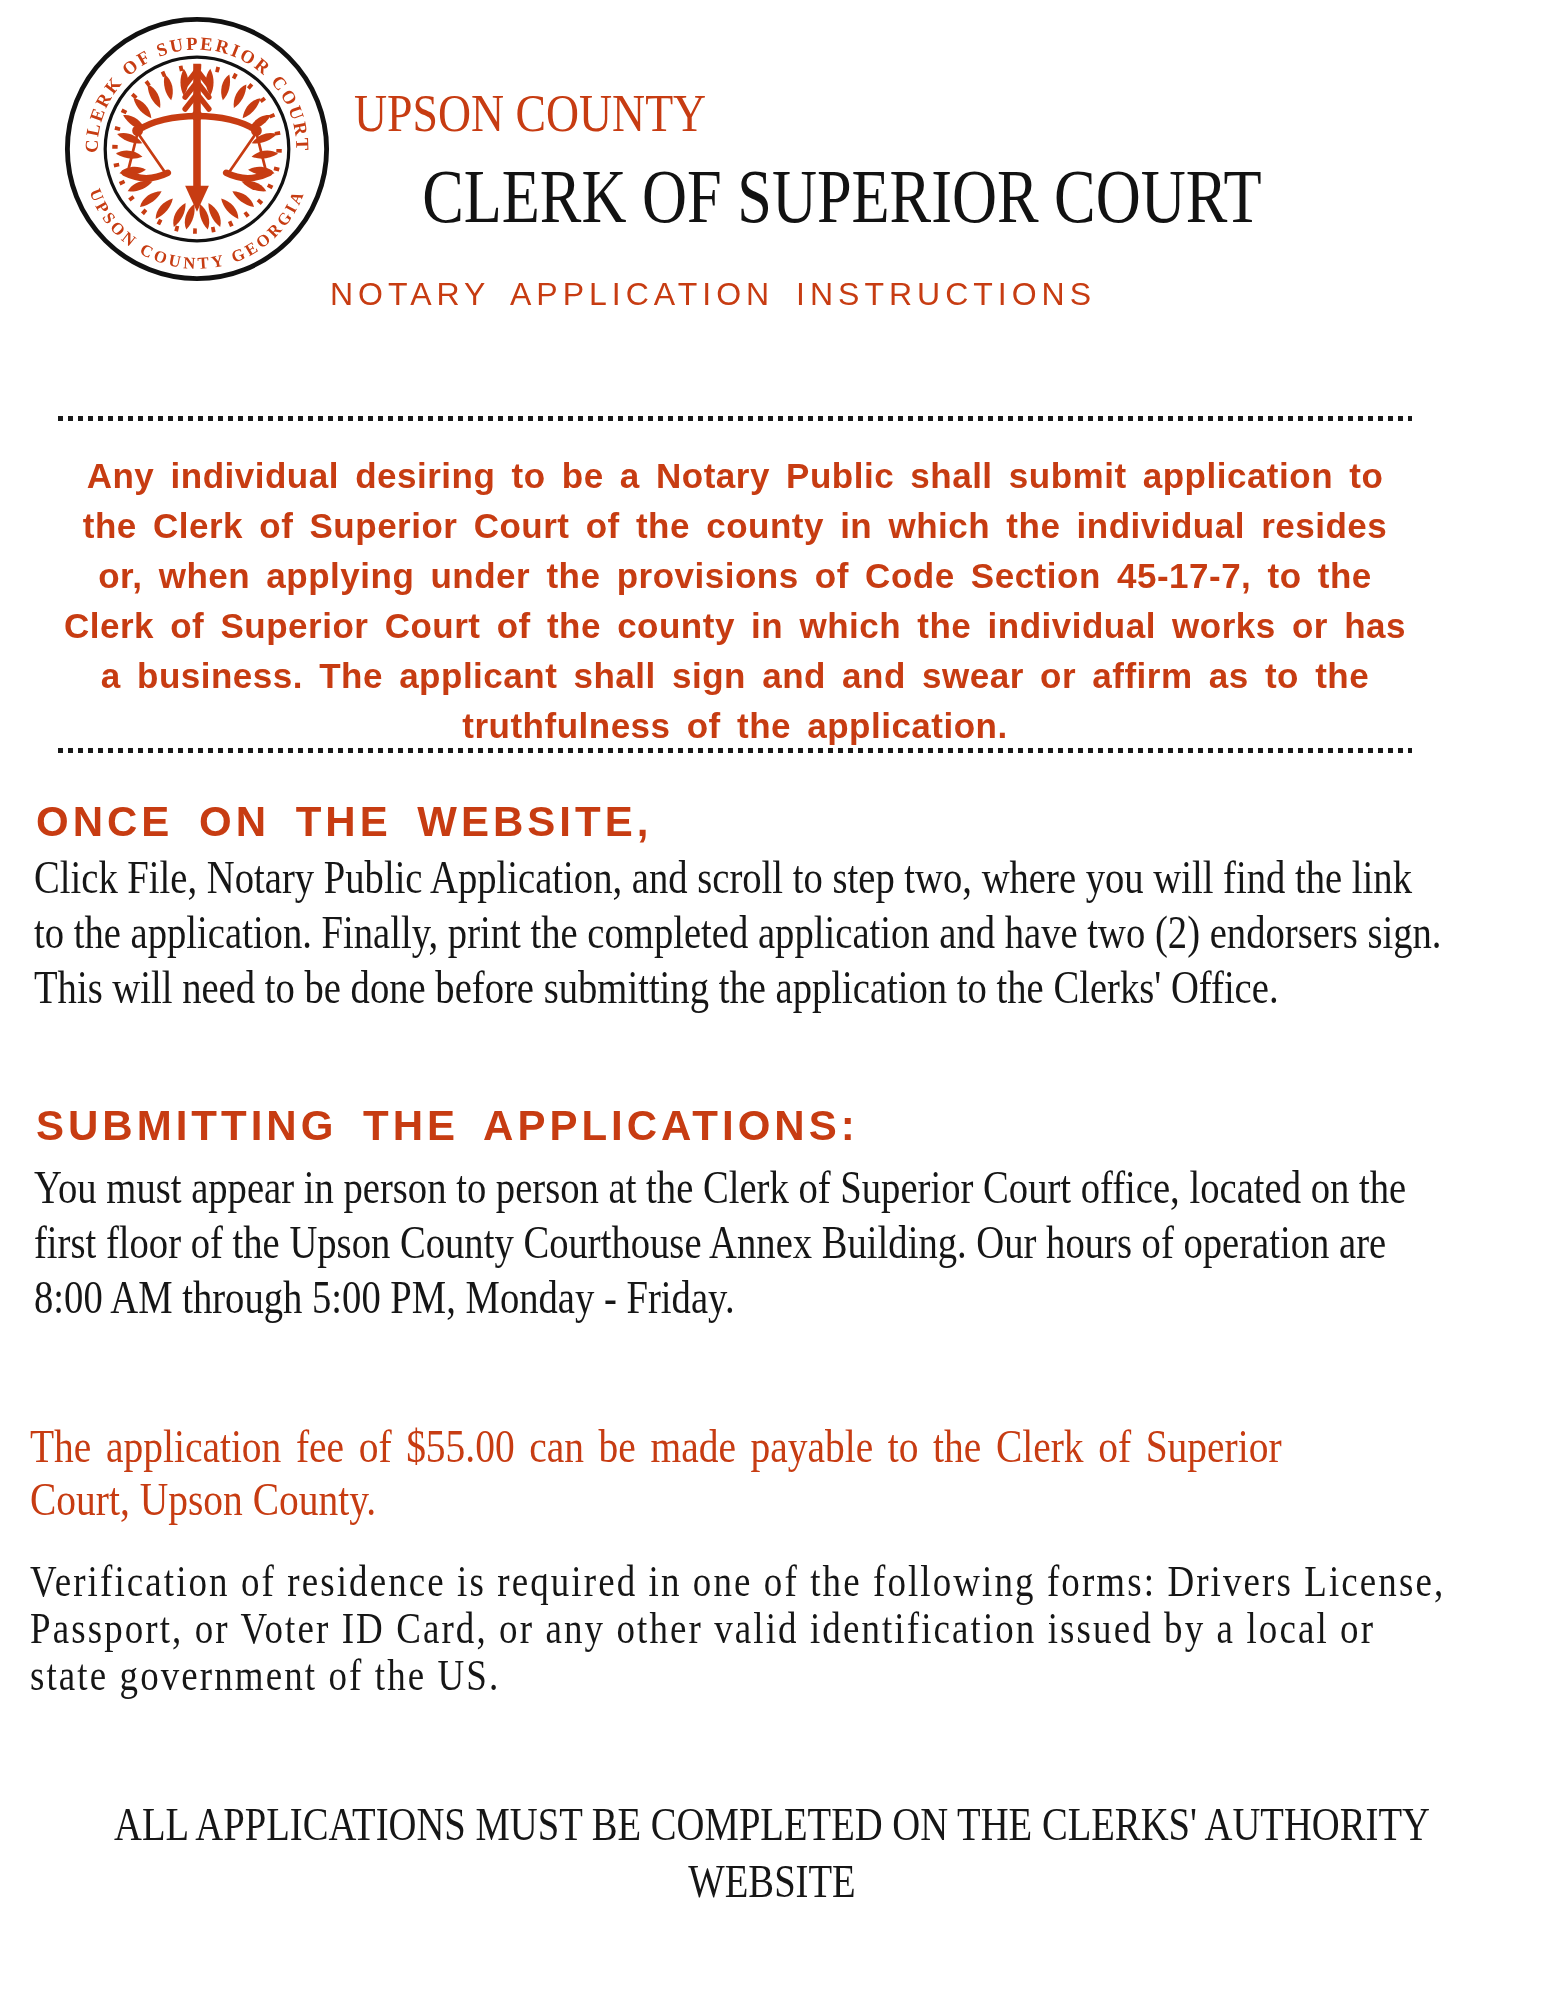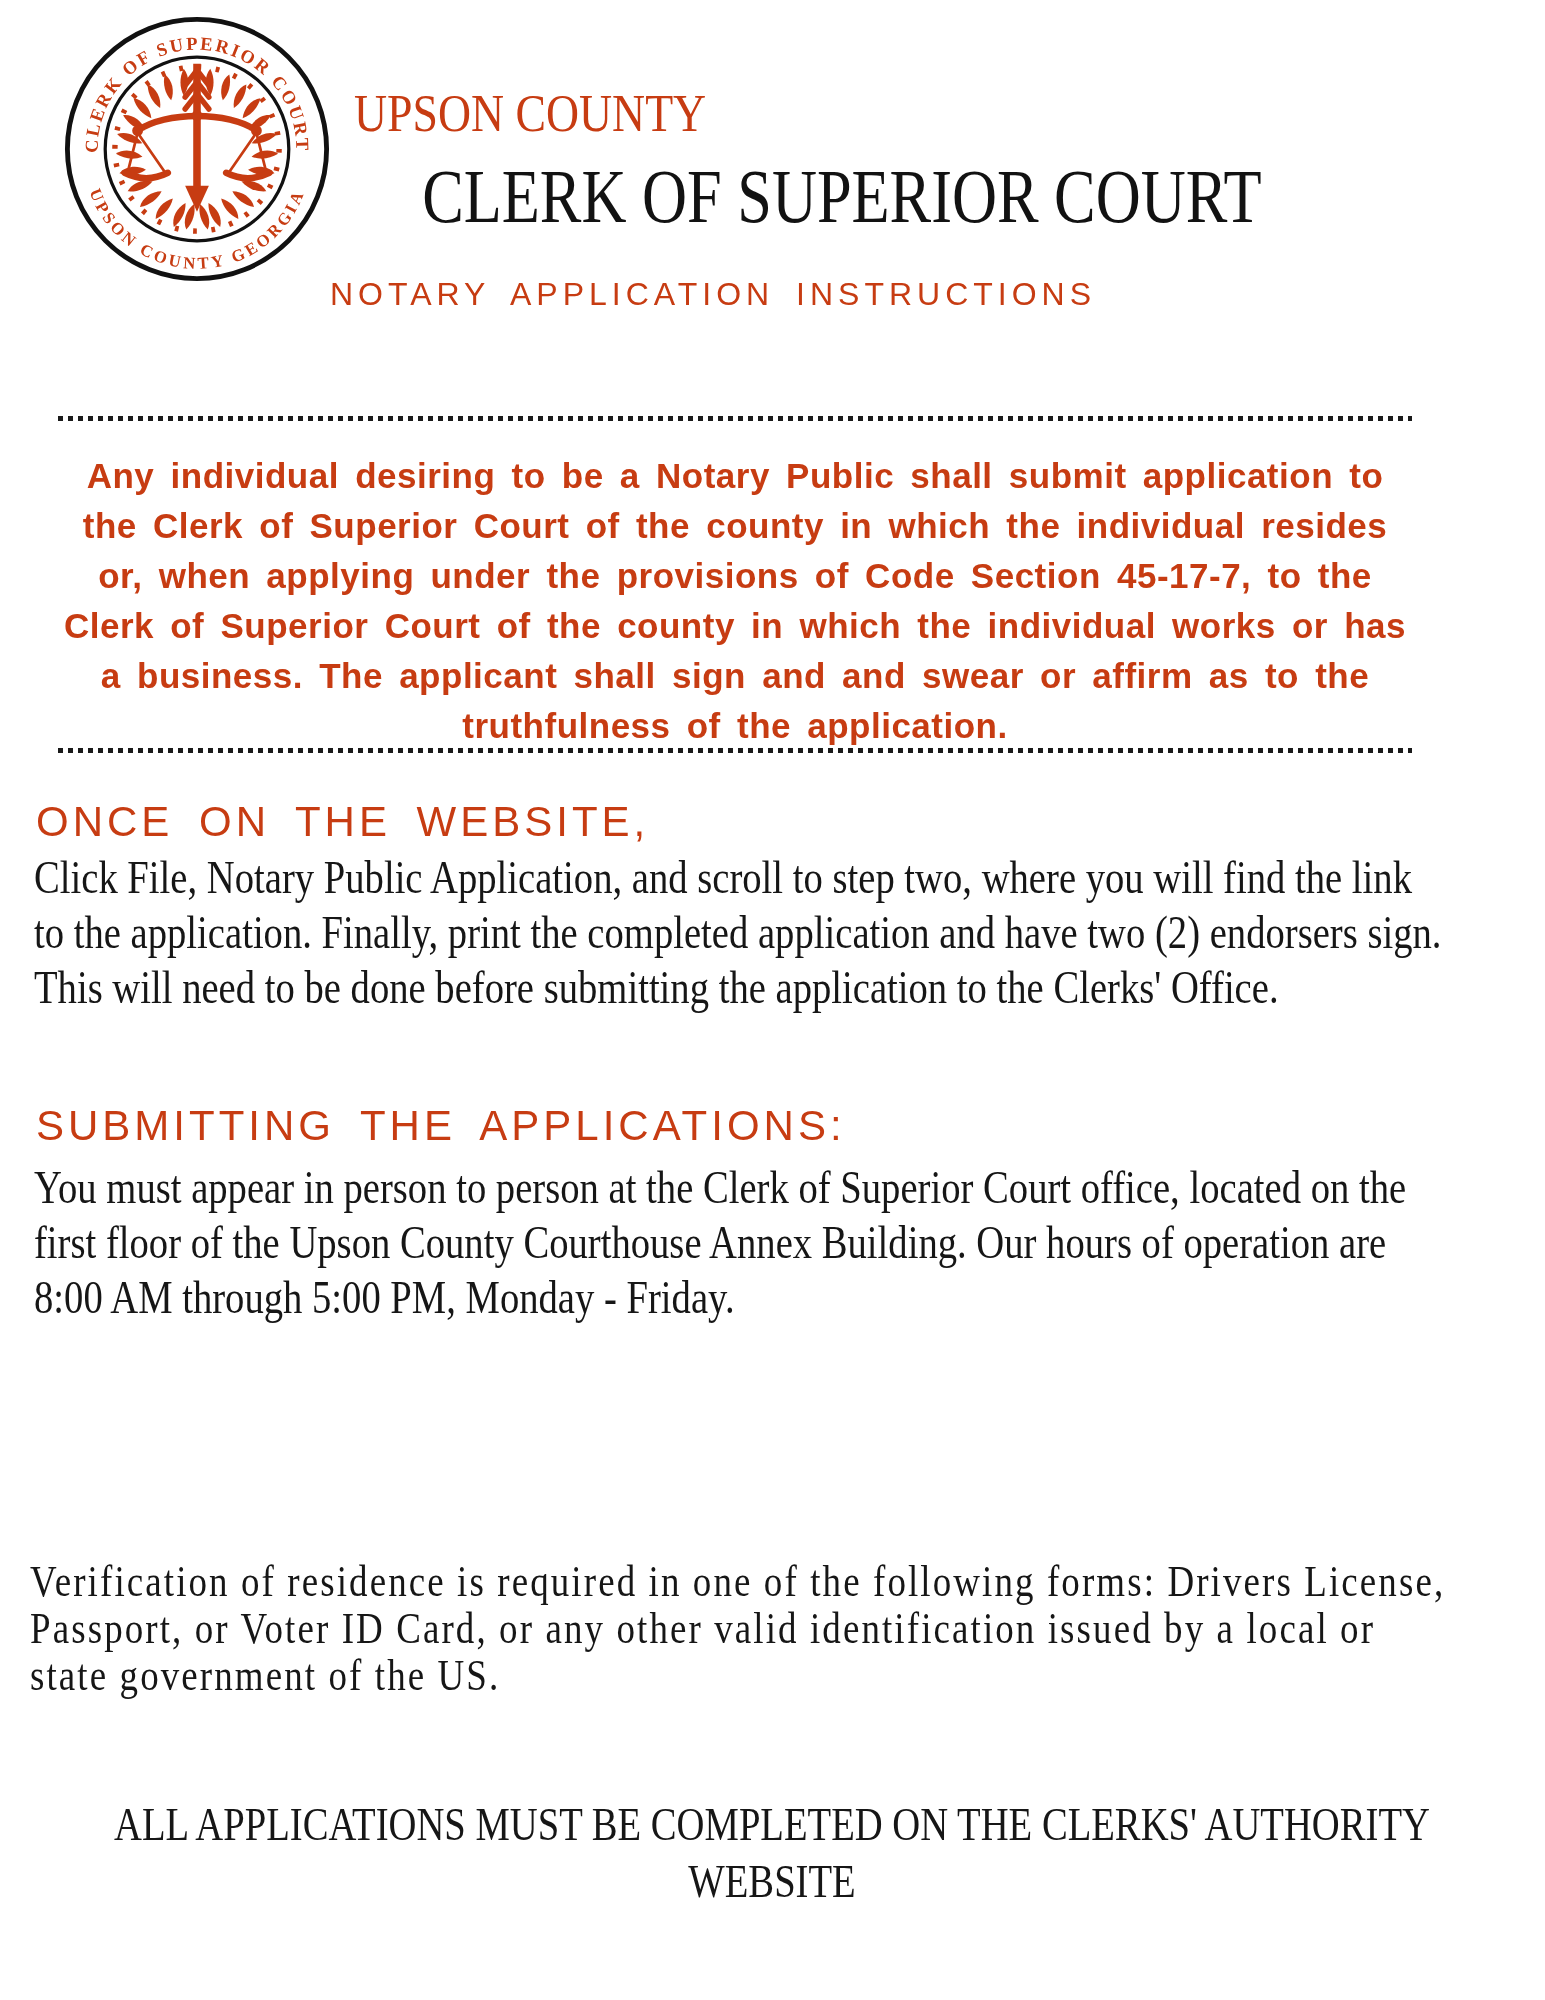--- a/index.html
+++ b/index.html
@@ -48,20 +48,21 @@
     letter-spacing:0.5px;word-spacing:6px;
     color:var(--accent);
   }
 
   
   .h-orange{
     position:absolute;
     font-size:42px;line-height:48px;
     letter-spacing:4px;word-spacing:10px;
     color:var(--accent);
+    font-weight:bold;
   }
   .para{position:absolute;color:var(--ink);}
   .cond{
     transform:scaleX(0.84);
     transform-origin:0 0;
   }
   .body-serif{
     font-family:"Liberation Serif","DejaVu Serif",serif;
     font-size:46px;line-height:55px;color:var(--ink);
   }
@@ -175,20 +176,23 @@
   <div class="h-orange" style="left:36px;top:798px;">ONCE ON THE WEBSITE,</div>
   <div class="para" style="left:34px;top:850px;">
     <div class="cond body-serif" style="width:1680px;">Click File, Notary Public Application, and scroll to step two, where you will find the link to the application. Finally, print the completed application and have two (2) endorsers sign. This will need to be done before submitting the application to the Clerks' Office.</div>
   </div>
 
   <div class="h-orange" style="left:36px;top:1102px;">SUBMITTING THE APPLICATIONS:</div>
   <div class="para" style="left:34px;top:1160px;">
     <div class="cond body-serif" style="width:1680px;">You must appear in person to person at the Clerk of Superior Court office, located on the first floor of the Upson County Courthouse Annex Building. Our hours of operation are 8:00 AM through 5:00 PM, Monday - Friday.</div>
   </div>
 
+  <div class="para" style="left:30px;top:1420px;">
+    <div class="cond fee" style="width:1490px;">The application fee of $55.00 can be made payable to the Clerk of Superior Court, Upson County.</div>
+  </div>
 
   <div class="para" style="left:30px;top:1558px;">
     <div class="cond verif" style="width:1690px;">Verification of residence is required in one of the following forms: Drivers License, Passport, or Voter ID Card, or any other valid identification issued by a local or state government of the US.</div>
   </div>
 
   <div class="footer-notice">ALL APPLICATIONS MUST BE COMPLETED ON THE CLERKS' AUTHORITY WEBSITE</div>
 
 </div>
 
 </body></html>

